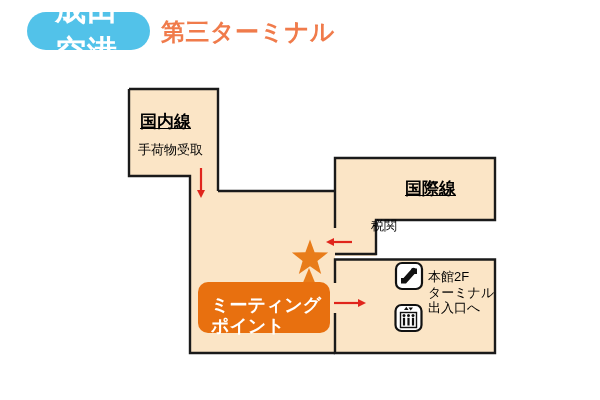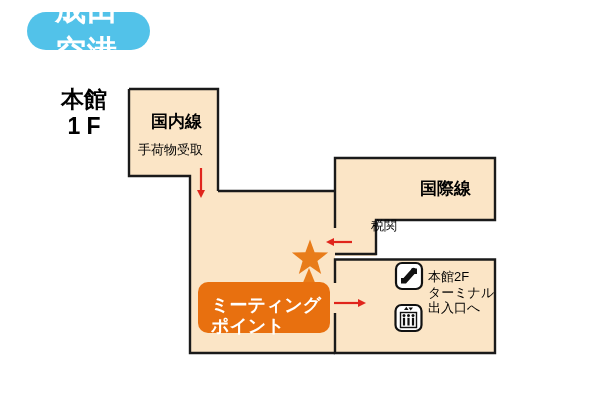--- a/index.html
+++ b/index.html
@@ -9,21 +9,21 @@
   }
   #floor-svg{position:absolute;left:0;top:0;z-index:1;}
   .lbl{position:absolute;z-index:2;color:#000;white-space:pre-line;}
   .badge{
     position:absolute;z-index:2;left:27px;top:12px;width:123px;height:38px;
     background:#52C2E9;border-radius:19px;display:flex;align-items:center;justify-content:center;
   }
   .badge span{color:#fff;font-size:31px;font-weight:bold;letter-spacing:1px;margin-left:28px;}
   .terminal-title{left:161px;top:16px;font-size:24px;font-weight:bold;color:#F07B4B;letter-spacing:0.5px;}
   .building{left:55px;top:86px;width:58px;font-size:23px;font-weight:bold;line-height:26.5px;text-align:center;}
-  .area-title{font-size:17px;font-weight:bold;text-align:right;}
+  .area-title{font-size:17px;font-weight:bold;text-align:left;text-decoration:underline;}
   .area-sub{font-size:13px;}
   .domestic-title{left:140px;top:110px;width:62px;}
   .domestic-sub{left:138px;top:141px;}
   .intl-title{left:405px;top:165px;width:66px;margin-top:12px;}
   .intl-sub{left:371px;top:197px;margin-top:20px;}
   .exit-text{left:428px;top:269px;font-size:13px;line-height:15.5px;}
   .meeting-box{
     position:absolute;z-index:2;left:198px;top:282px;width:132px;height:51px;
     box-sizing:border-box;background:#E8700F;border-radius:10px;
     color:#fff;font-size:18px;font-weight:bold;line-height:21px;
@@ -86,23 +86,22 @@
       </g>
       <circle cx="404" cy="315.6" r="1.5" fill="#111"></circle>
       <circle cx="408.5" cy="315.6" r="1.5" fill="#111"></circle>
       <circle cx="413" cy="315.6" r="1.5" fill="#111"></circle>
     </g>
   </svg>
 
   <div class="badge">
     <span>成田空港</span>
   </div>
+  <div class="lbl terminal-title">第三ターミナル</div>
 
-  <div class="lbl building">本館
-1 F</div>
 
   <div class="lbl area-title domestic-title">国内線</div>
   <div class="lbl area-sub domestic-sub">手荷物受取</div>
 
   <div class="lbl area-title intl-title">国際線</div>
   <div class="lbl area-sub intl-sub">税関</div>
 
   <div class="lbl exit-text">本館2F
 ターミナル
 出入口へ</div>

